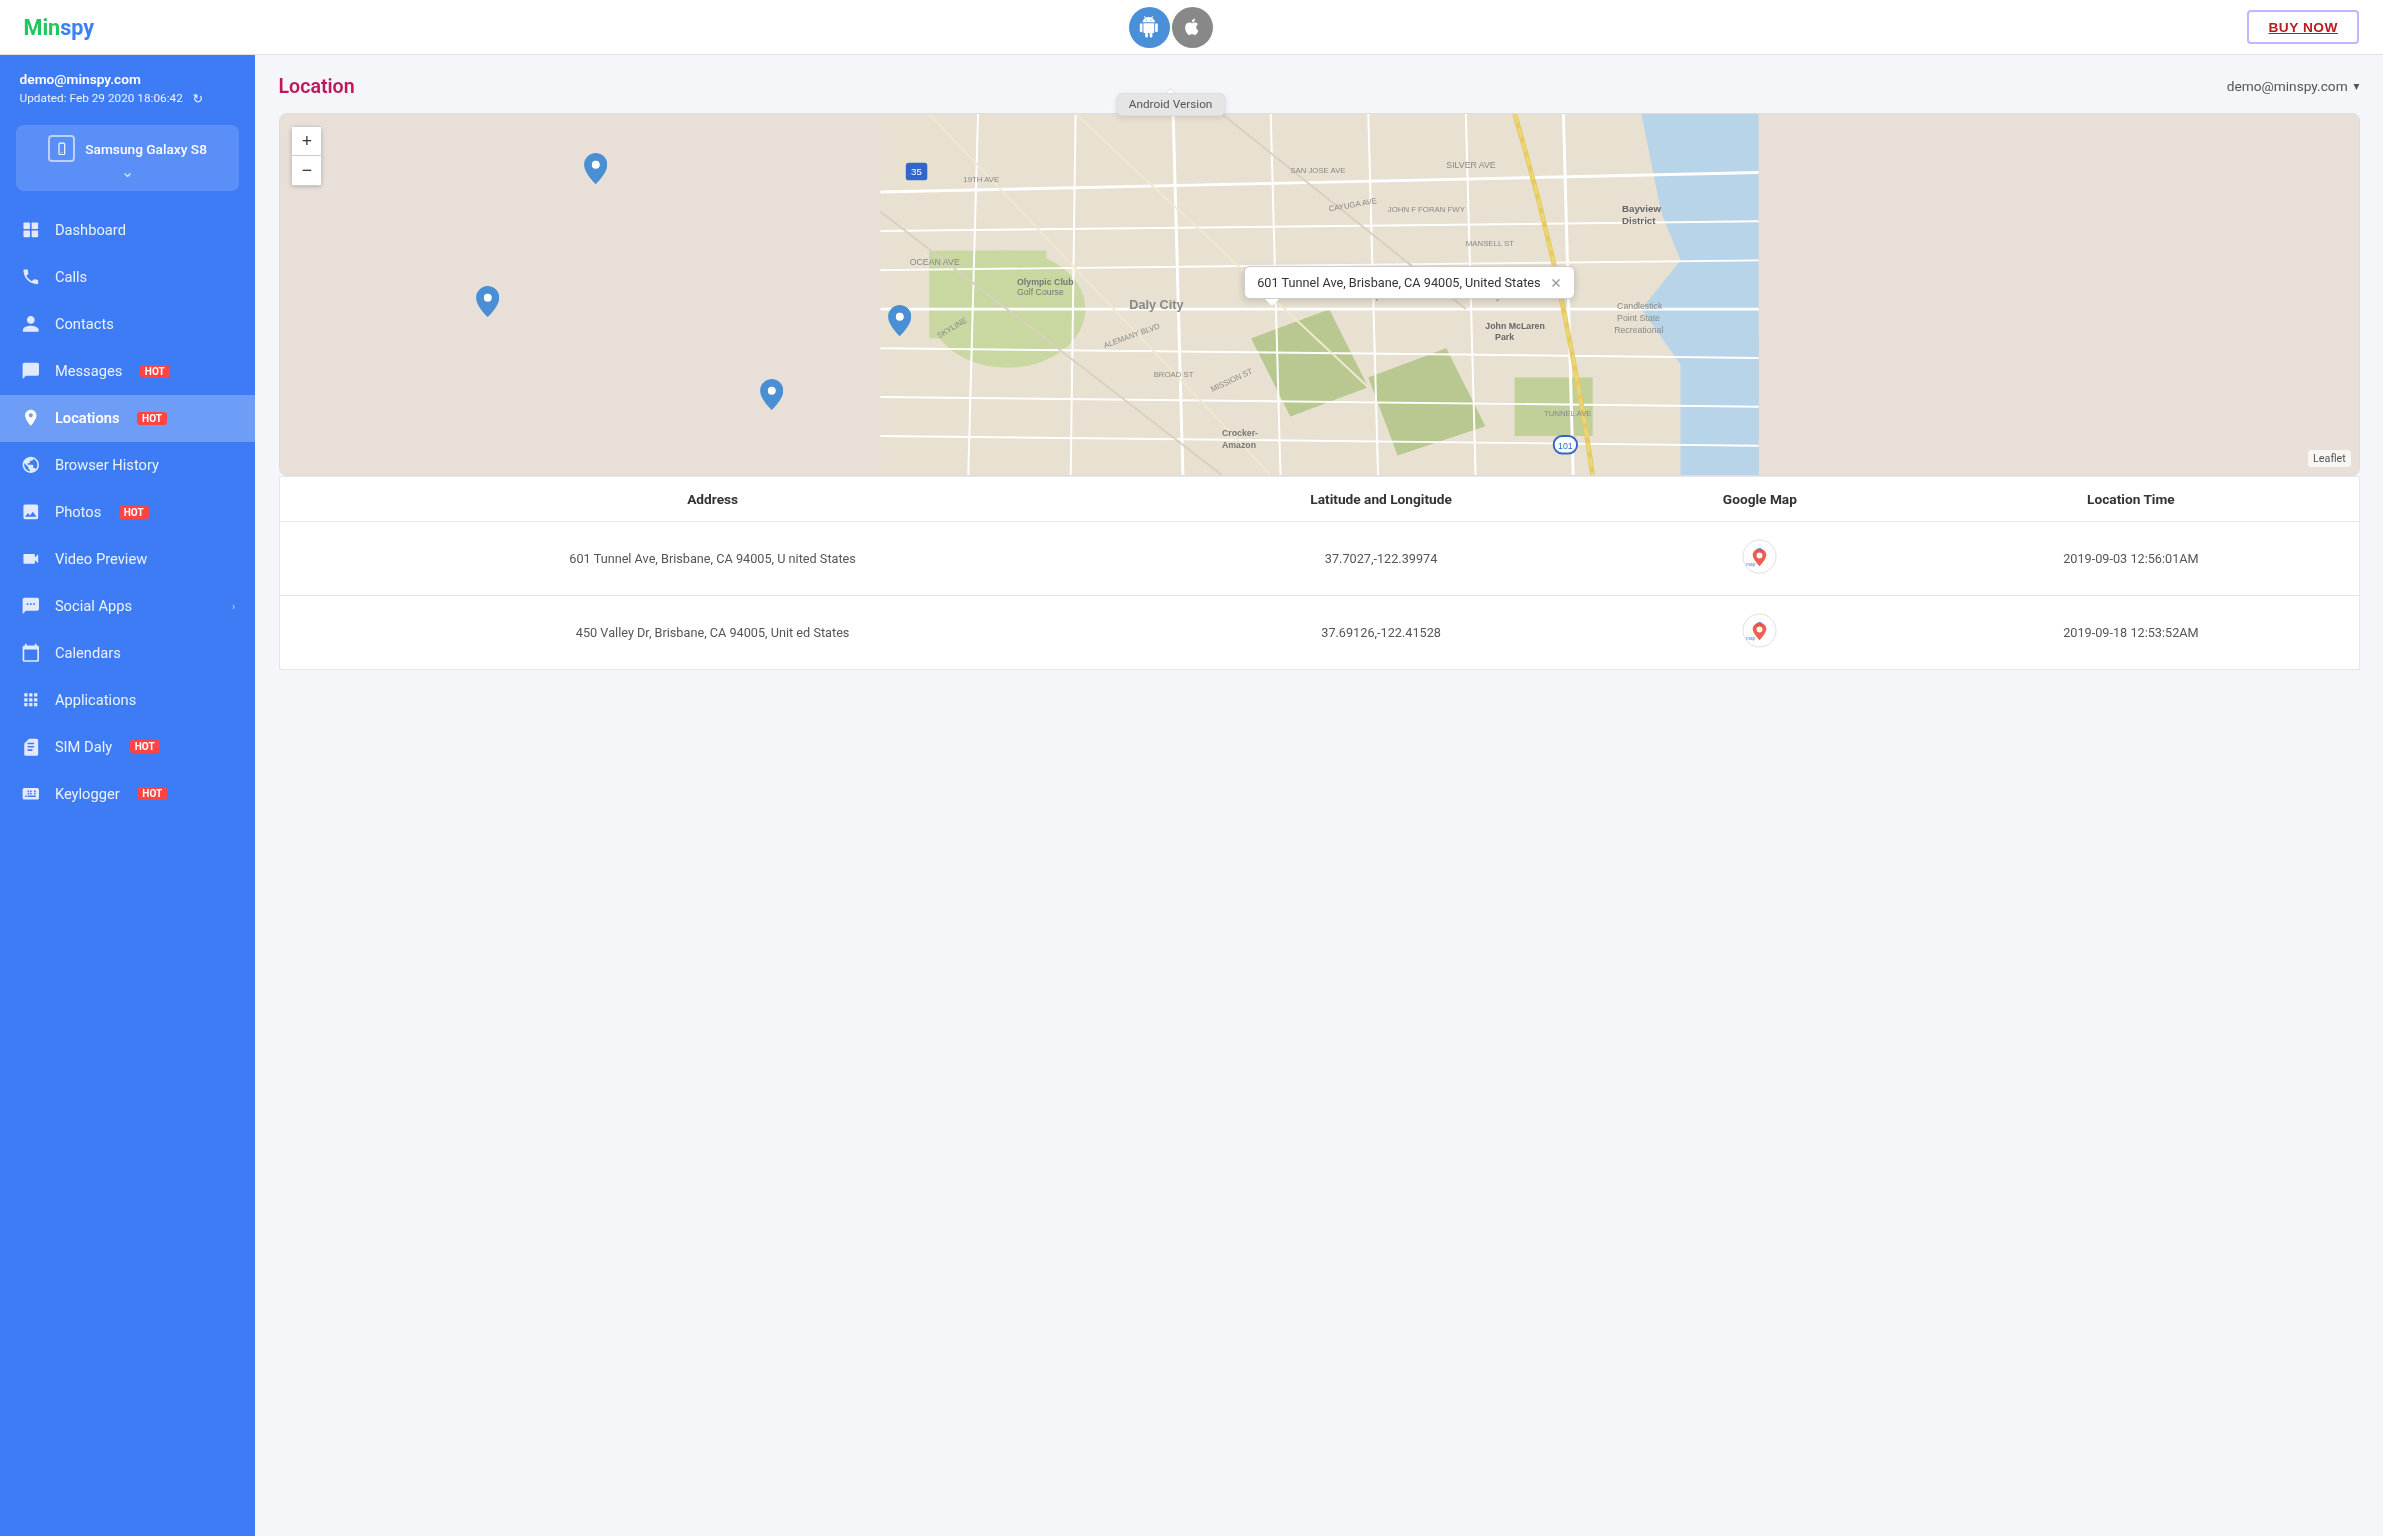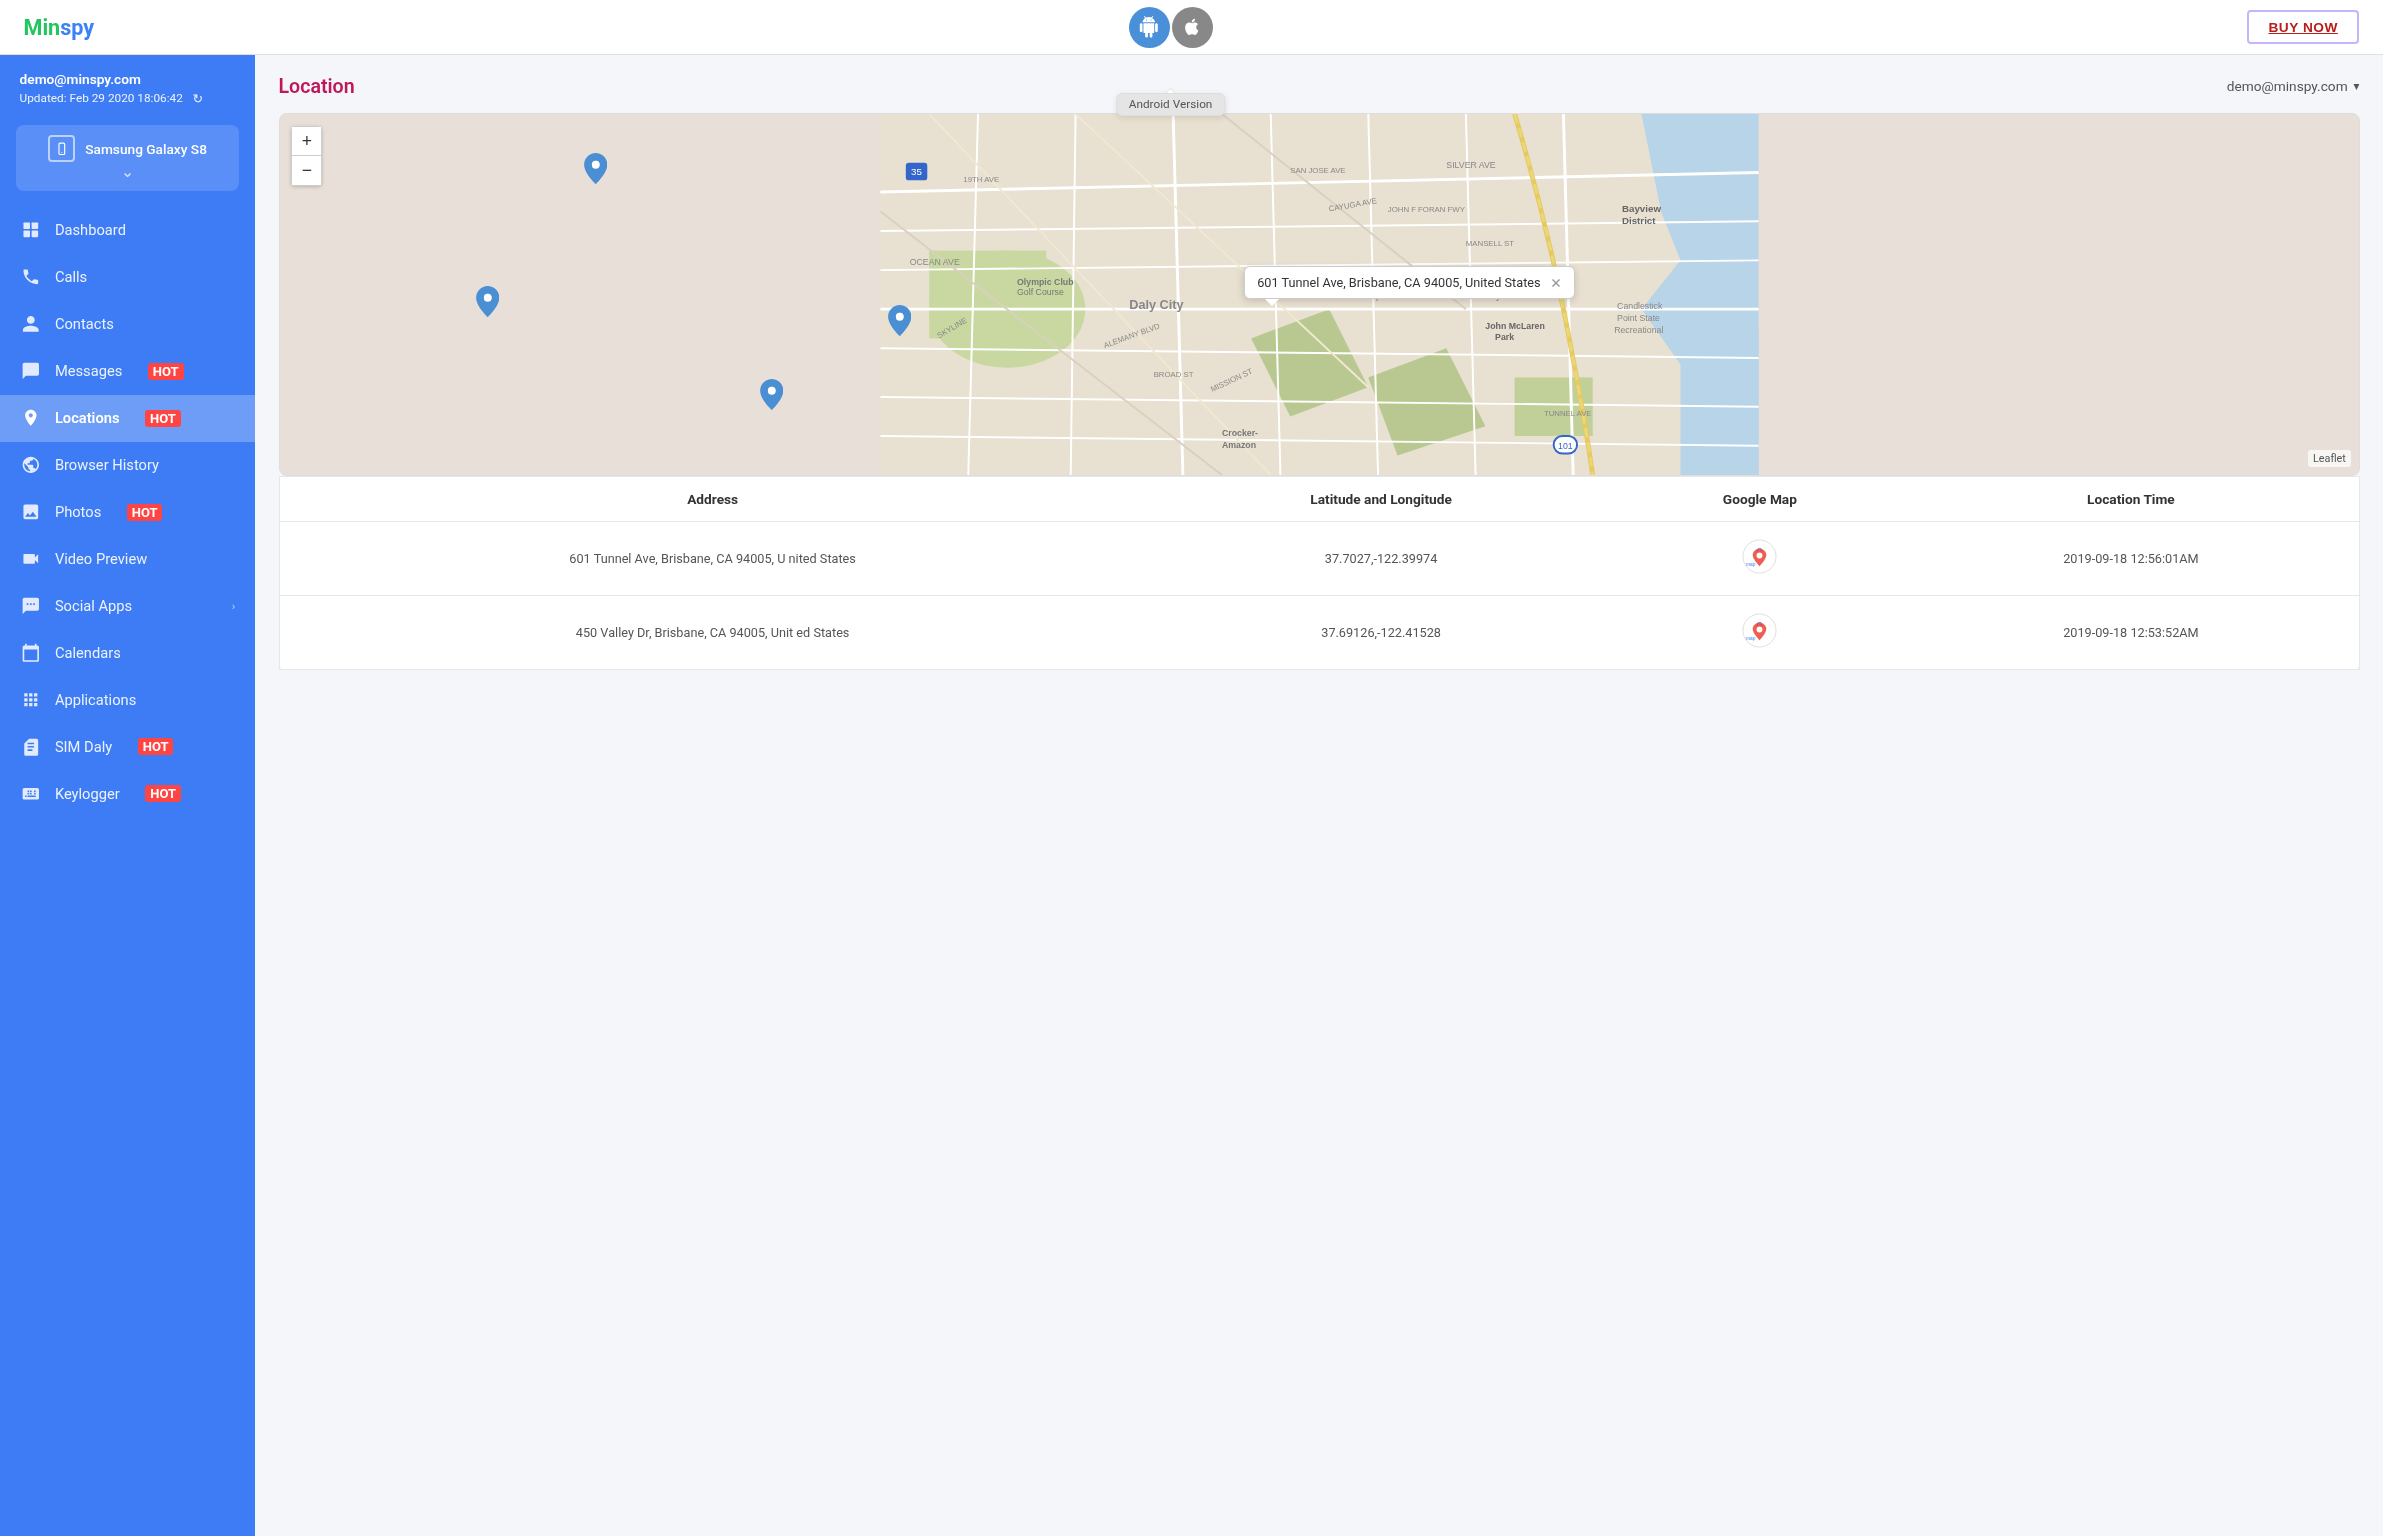--- a/index.html
+++ b/index.html
@@ -30,21 +30,21 @@
     .sidebar-user .updated { display: flex; align-items: center; gap: 5.9px; font-size: 11.8px; opacity: 0.9; margin-top: 3.9px; }
     .device-selector { margin: 7.8px 15.7px; background: rgba(255,255,255,0.15); border-radius: 7.8px; padding: 9.8px 15.7px; display: flex; align-items: center; justify-content: space-between; color: #fff; font-size: 13.7px; font-weight: 500; cursor: pointer; flex-direction: column; }
     .device-selector .device-icon { width: 27.4px; height: 27.4px; border: 2px solid rgba(255,255,255,0.6); border-radius: 3.9px; margin-right: 9.8px; display: flex; align-items: center; justify-content: center; }
     .device-left { display: flex; align-items: center; }
     .chevron-down { font-size: 15.7px; opacity: 0.8; }
 
     .sidebar-nav { flex: 1; padding: 7.8px 0; }
     .nav-item { display: flex; align-items: center; padding: 12.7px 19.6px; color: rgba(255,255,255,0.9); font-size: 14.7px; cursor: pointer; border-radius: 0; transition: background 0.15s; gap: 13.7px; position: relative; }
     .nav-item.active { background: rgba(255,255,255,0.25); color: #fff; font-weight: 600; }
     .nav-icon { width: 21.6px; height: 21.6px; display: flex; align-items: center; justify-content: center; flex-shrink: 0; }
-    .hot-badge { background: #ff4444; color: #fff; font-size: 13px; font-weight: 700; padding: 1px 4.9px; border-radius: 2.9px; margin-left: 12px; text-transform: uppercase; }
+    .hot-badge { background: #ff4444; color: #fff; font-size: 10px; font-weight: 700; padding: 1px 4.9px; border-radius: 2.9px; margin-left: 4px; text-transform: uppercase; }
     .nav-arrow { margin-left: auto; font-size: 11.8px; opacity: 0.7; }
 
     
     .content { flex: 1; overflow-y: auto; padding: 19.6px 23.5px; }
     .content-header { display: flex; align-items: center; justify-content: space-between; margin-bottom: 15.7px; }
     .page-title { font-size: 19.6px; font-weight: 600; color: #be185d; }
     .user-dropdown { display: flex; align-items: center; gap: 5.9px; color: #555; font-size: 13.7px; cursor: pointer; }
     .user-dropdown .chevron { font-size: 11.8px; }
 
     
@@ -412,21 +412,21 @@
             <td>
     <div class="gmap-icon" style="cursor:pointer;">
       <svg width="35" height="35" viewBox="0 0 36 36" style="font-size:13px">
         <circle cx="18" cy="18" r="17" fill="#fff" stroke="#ddd" stroke-width="1"></circle>
         <text x="18" y="14" text-anchor="middle" font-size="8" fill="#4285F4" font-family="sans-serif" font-weight="bold">G</text>
         <path d="M18 10 C14 10 11 13 11 16.5 C11 21 18 28 18 28 C18 28 25 21 25 16.5 C25 13 22 10 18 10 Z" fill="#EA4335" opacity="0.85"></path>
         <circle cx="18" cy="17" r="3" fill="white"></circle>
         <text x="4" y="28" font-size="5" fill="#4285F4" font-family="sans-serif">map</text>
       </svg>
     </div></td>
-            <td>2019-09-18  12:56:01AM</td>
+            <td>2019-09-03  12:56:01AM</td>
           </tr>
           <tr>
             <td style="text-align: center;">450 Valley Dr, Brisbane, CA 94005, Unit
 ed States</td>
             <td class="lat-lng" style="cursor: pointer;">37.69126,-122.41528</td>
             <td>
     <div class="gmap-icon" style="cursor:pointer;">
       <svg width="35" height="35" viewBox="0 0 36 36" style="font-size:13px">
         <circle cx="18" cy="18" r="17" fill="#fff" stroke="#ddd" stroke-width="1"></circle>
         <text x="18" y="14" text-anchor="middle" font-size="8" fill="#4285F4" font-family="sans-serif" font-weight="bold">G</text>

